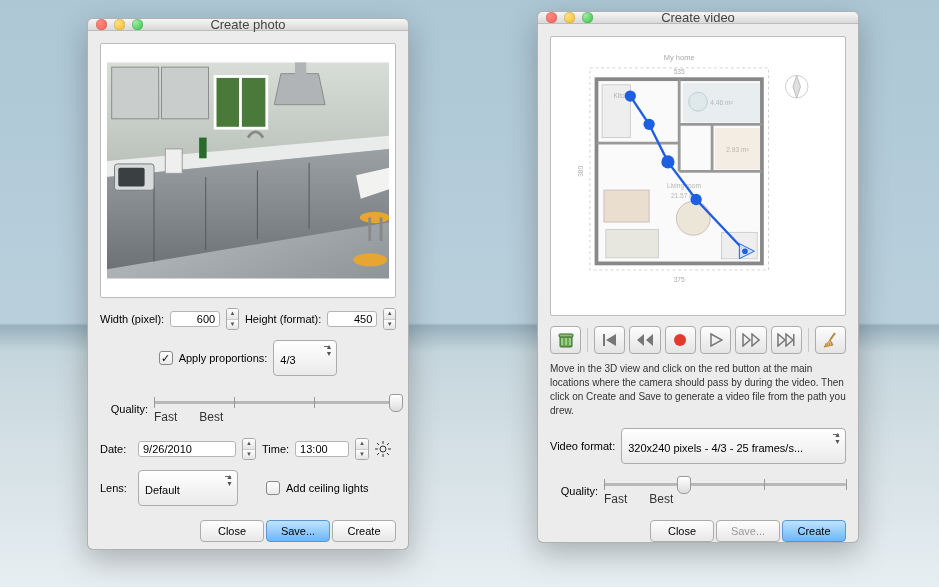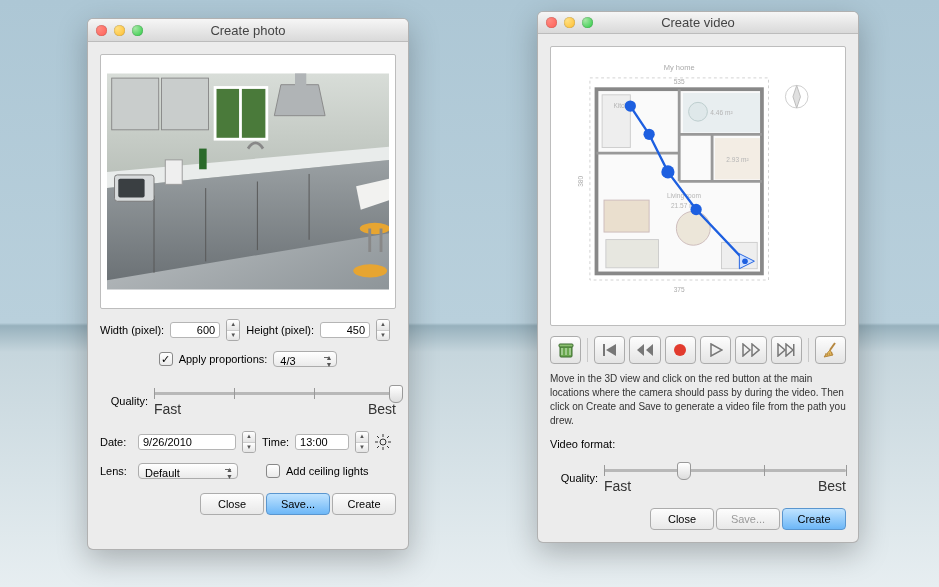--- a/index.html
+++ b/index.html
@@ -101,21 +101,21 @@
     font-size: 6px;
     line-height: 8px;
     text-align: center;
     color: #555;
   }
   .stepper div:first-child { border-bottom: 1px solid #ccc; }
   .select {
     background: linear-gradient(#fff,#eaeaea);
     border: 1px solid #acacac;
     border-radius: 4px;
-    height: 16px;
+    height: 36px;
     display: inline-flex;
     align-items: center;
     padding: 4px 16px 0 6px;
     position: relative;
     box-sizing: border-box;
   }
   .select::after {
     content: "";
     position: absolute;
     right: 4px;
@@ -157,21 +157,21 @@
     position: absolute; top: 3px; width: 1px; height: 11px; background: #999;
   }
   .slider-track .thumb {
     position: absolute; top: 0px; width: 12px; height: 16px;
     background: linear-gradient(#fff,#ddd);
     border: 1px solid #999;
     border-radius: 3px 3px 6px 6px;
     transform: translateX(-50%);
   }
   .slider-labels {
-    display: flex; justify-content: space-between; font-size: 14px; color:#333;gap:22px;
+    display: flex; justify-content: flex-start; font-size: 12px; color:#333;gap:22px;
   }
   .btn {
     background: linear-gradient(#fdfdfd,#e8e8e8);
     border: 1px solid #acacac;
     border-radius: 4px;
     height: 22px;
     min-width: 64px;
     padding: 0 12px;
     font: inherit;
     display: inline-flex;
@@ -282,21 +282,21 @@
       </svg>
     </div>
 
     <div class="row">
       <span class="lbl">Width (pixel):</span>
       <input class="num-input" style="width: 50px;" value="600">
       <div class="stepper">
           <div>▲</div>
           <div>▼</div>
         </div>
-      <span class="lbl">Height (pixel):</span>
+      <span class="lbl">Height (format):</span>
       <input class="num-input" style="width: 50px;" value="450">
       <div class="stepper">
           <div>▲</div>
           <div>▼</div>
         </div>
     </div>
 
     <div class="row" style="justify-content:center;">
       <span class="checkbox">✓</span>
       <span class="lbl">Apply proportions:</span>
@@ -487,20 +487,24 @@
           <path d="M9 9 L3 16 L12 14 Z" fill="#e9c060" stroke="#b5873f"></path>
           <path d="M4 15 l1 -3 M6 15 l1 -3 M8 14.5 l1 -3 M10 14 l1 -3" stroke="#b5873f" stroke-width="0.8"></path>
         </svg>
       </div>
     </div>
 
     <div class="instruction">Move in the 3D view and click on the red button at the main locations where the camera should pass by during the video. Then click on Create and Save to generate a video file from the path you drew.</div>
 
     <div class="row" style="margin-top:10px;">
       <span class="lbl">Video format:</span>
+      <div class="select" style="flex:1">
+        <span>320x240 pixels - 4/3 - 25 frames/s...</span>
+        <span class="arrows">▲<br>▼</span>
+      </div>
     </div>
 
     <div class="row" style="margin-top:12px;">
       <span class="lbl" style="width:48px; text-align:right;">Quality:</span>
       <div class="slider-wrap">
         <div class="slider-track">
           <div class="rail"></div>
           <div class="tick" style="left:0%"></div>
           <div class="tick" style="left:33%"></div>
           <div class="tick" style="left:66%"></div>

